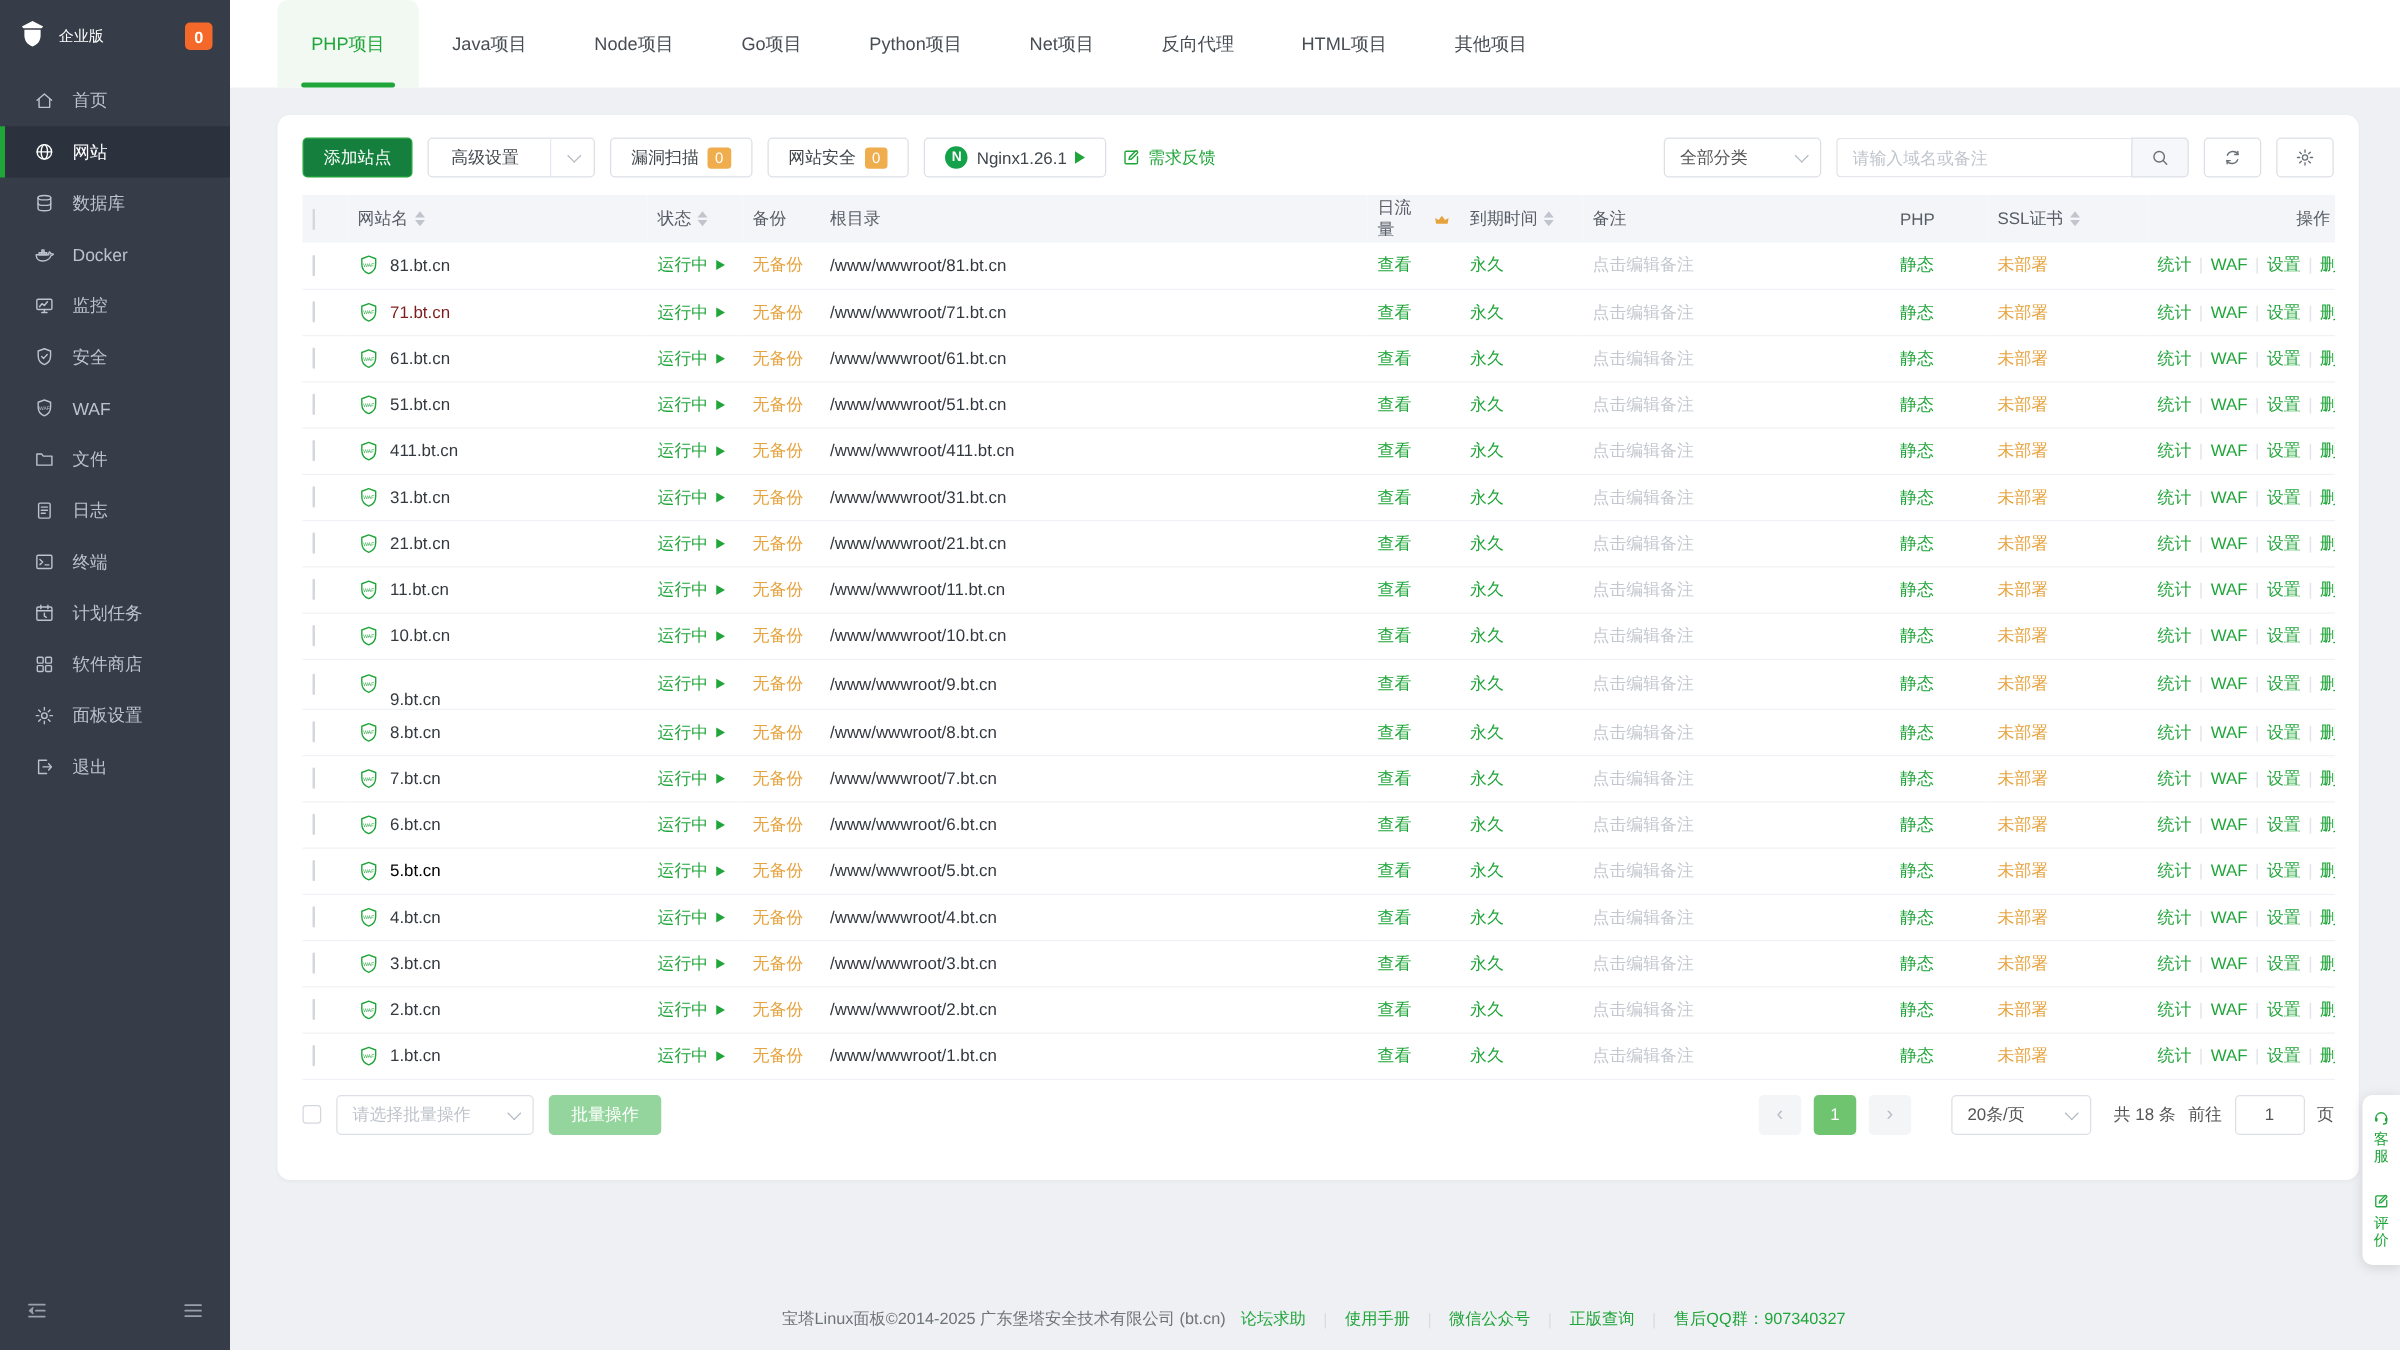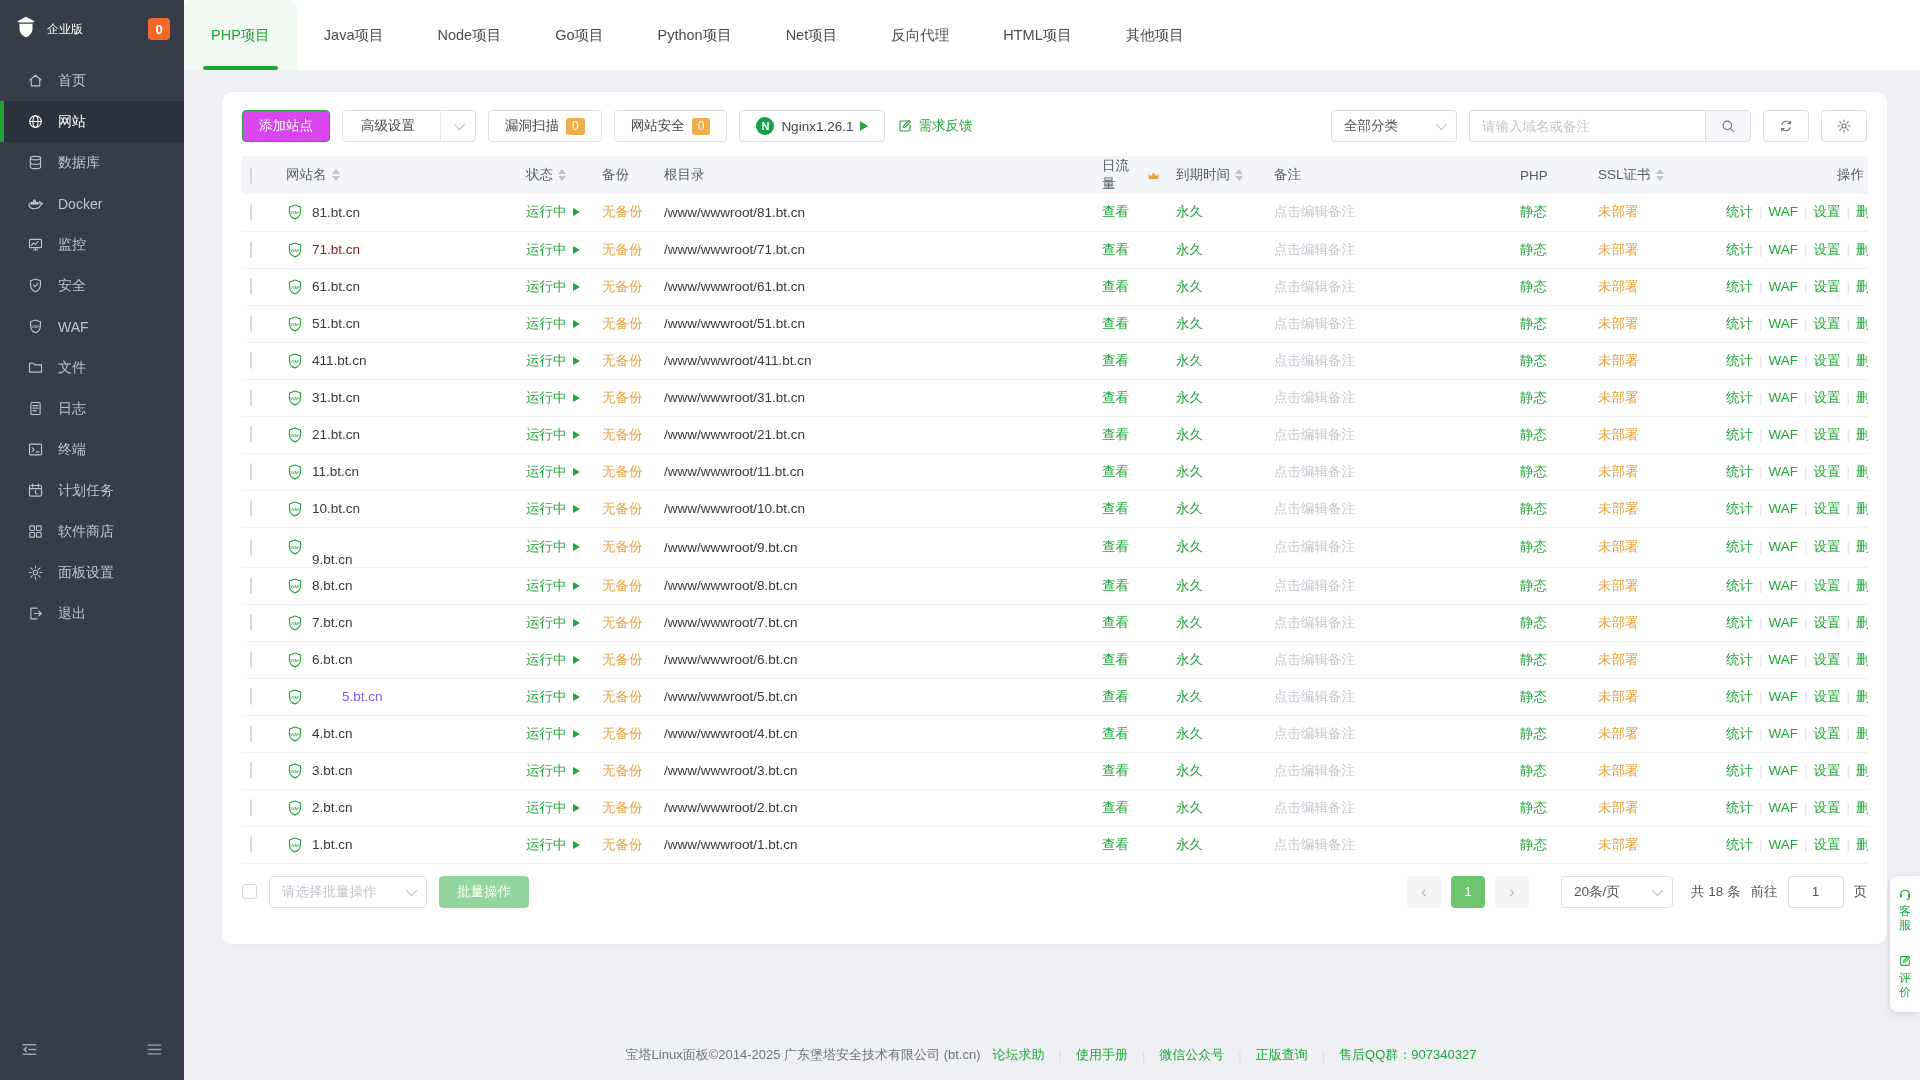--- a/index.html
+++ b/index.html
@@ -18,34 +18,34 @@
   .side-item { position:relative; display:flex; align-items:center; gap:14px; height:41px;
     padding-left:27px; font-size:14px; color:#bdc3cc; cursor:pointer; }
   .side-item svg { width:17px; height:17px; flex:none; }
   .side-item.active { background:#2b323d; color:#fff; }
   .side-item.active::before { content:''; position:absolute; left:0; top:0; bottom:0; width:4px; background:#20a53a; }
   .side-footer { display:flex; justify-content:space-between; align-items:center; padding:15px 20px 17px; color:#9aa1ab; }
   .side-footer svg { width:19px; height:19px; cursor:pointer; }
 
   
   .main { margin-left:184px; height:1080px; display:flex; flex-direction:column; }
-  .topbar { background:#fff; height:70px; flex:none; display:flex; align-items:stretch; }
+  .topbar { background:#fff; height:70px; flex:none; display:flex; align-items:stretch; padding-left:38px; }
   .tab { position:relative; display:flex; align-items:center; padding:0 27px; font-size:14.5px; color:#474d53; cursor:pointer; }
   .tab.active { color:#20a53a; background:#f2f9f2; border-radius:8px 8px 0 0; }
   .tab.active::after { content:''; position:absolute; left:17%; right:17%; bottom:0; height:4px; background:#20a53a; border-radius:2px; }
 
   .content { flex:none; padding:22px 33px 0 38px; }
   .card { background:#fff; border-radius:10px; padding:18px 20px; height:852px;
     display:flex; flex-direction:column; box-shadow:0 1px 3px rgba(0,0,0,.03); }
 
   
   .toolbar { display:flex; align-items:center; gap:12px; flex:none; }
   .btn { height:32px; display:inline-flex; align-items:center; gap:7px; padding:0 16px;
     border:1px solid #dcdfe6; border-radius:4px; background:#fff; font-size:13.5px; color:#40464c; cursor:pointer; white-space:nowrap; }
-  .btn-primary { background:#d946ef; border-color:#20a53a; color:#fff;text-align:center; }
+  .btn-primary { background:#15803d; border-color:#20a53a; color:#fff;text-align:center; }
   .badge { background:#f0ad4e; color:#fff; font-size:12px; border-radius:3px; padding:1px 6px; line-height:15px; }
   .split { padding:0; overflow:hidden; }
   .split .seg { padding:0 18px; height:100%; display:flex; align-items:center; }
   .split .seg-chev { padding:0 13px; border-left:1px solid #e6e9ef; }
   .chev { width:8px; height:8px; border-right:1.5px solid #b4bac3; border-bottom:1.5px solid #b4bac3;
     transform:rotate(45deg) translateY(-2px); }
   .n-circle { width:18px; height:18px; border-radius:50%; background:#13a24a; color:#fff; font-size:11px;
     font-weight:bold; display:flex; align-items:center; justify-content:center; }
   .play { width:0; height:0; border-left:8px solid #20a53a; border-top:5px solid transparent; border-bottom:5px solid transparent; }
   .link-green { display:inline-flex; align-items:center; gap:5px; color:#20a53a; font-size:13.5px; cursor:pointer; }
@@ -759,21 +759,21 @@
             <tr>
               <td><span class="cb"></span></td>
               <td>
                 <div class="site-cell">
                   <span style="display: inline-flex;">
                     <svg fill="none" stroke="#20a53a" stroke-width="1.5" stroke-linejoin="round" viewBox="0 0 24 24">
                       <path d="M12 2.6l7.4 2.7v5.6c0 5.2-3 8.8-7.4 10.3-4.4-1.5-7.4-5.1-7.4-10.3V5.3z"></path>
                       <text x="12" y="14" font-size="5.4" text-anchor="middle" fill="#20a53a" stroke="none">WAF</text>
                     </svg>
                   </span>
-                  <a style="color: #8b5cf6; cursor: pointer; margin-left: 30px;">5.bt.cn</a>
+                  <a style="color: #000000; cursor: pointer;">5.bt.cn</a>
                 </div>
               </td>
               <td><span class="status-cell">
                   <span>运行中</span>
                   <i class="play"></i>
                 </span></td>
               <td><a class="orange" style="cursor: pointer;">无备份</a></td>
               <td><a style="color: rgb(52, 57, 63); cursor: pointer;">/www/wwwroot/5.bt.cn</a></td>
               <td><a class="green" style="cursor: pointer;">查看</a></td>
               <td><a class="green" style="cursor: pointer;">永久</a></td>

